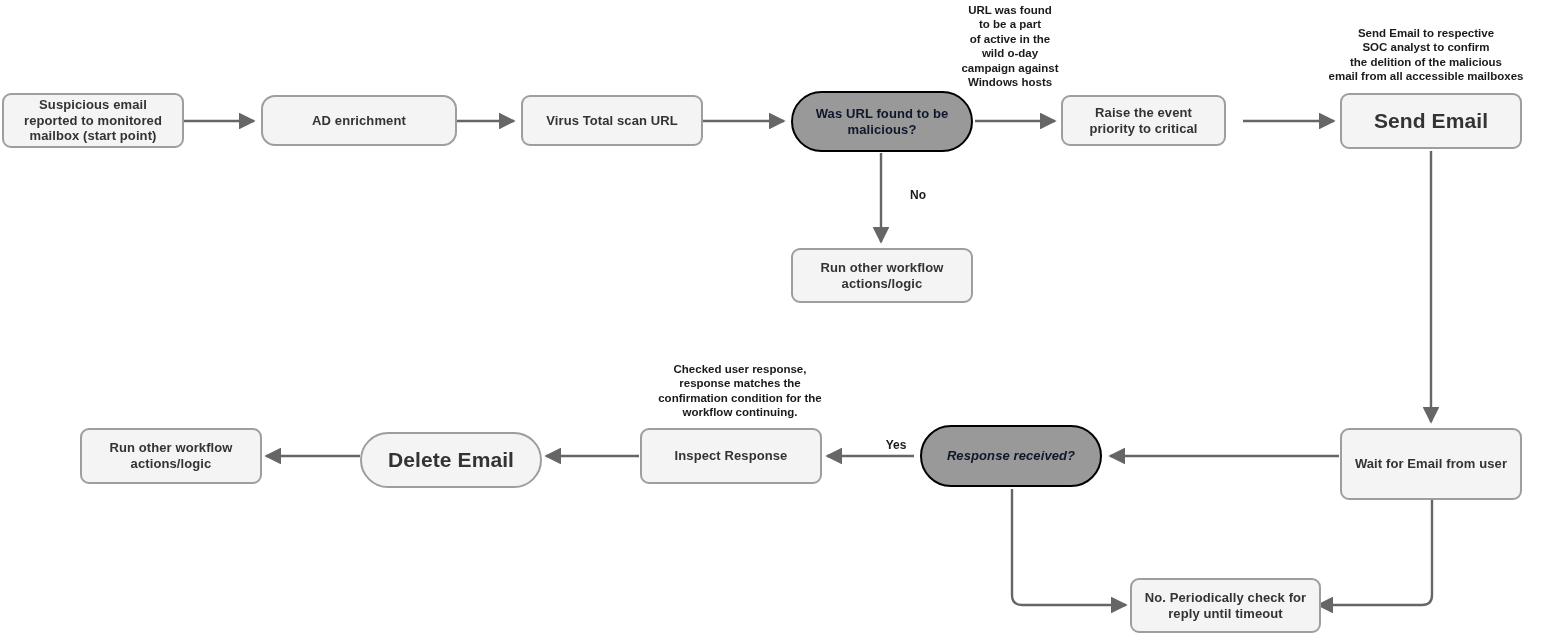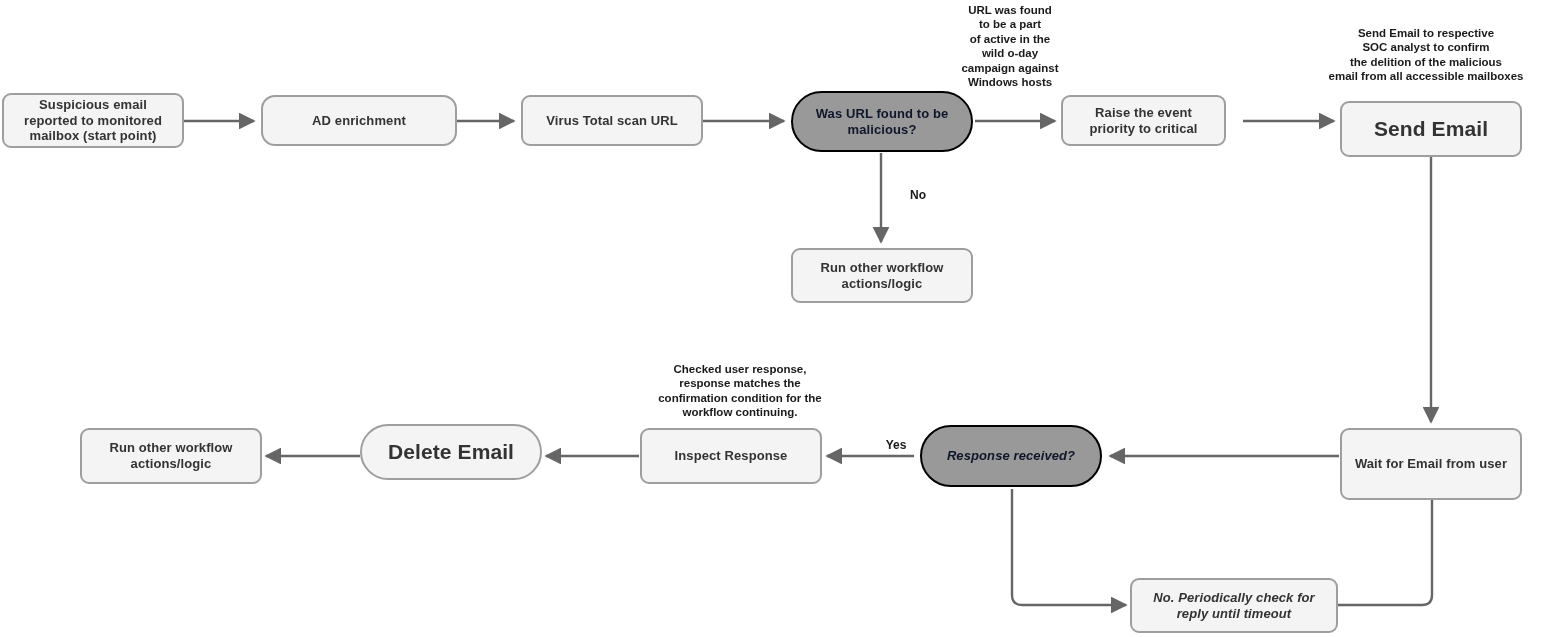--- a/index.html
+++ b/index.html
@@ -49,21 +49,20 @@
   .node.decision {
     background: #999999;
     border: 2px solid #000000;
     border-radius: 999px;
     font-size: 13px;
     color: #0f172a;
   }
   .node.big-label {
     font-size: 21px;
     font-weight: bold;
-    margin-top: 8px;
   }
   .edge-label {
     position: absolute;
     color: #1a1a1a;
     font-size: 12px;
     font-weight: bold;
     text-align: center;
     line-height: 1.25;
     white-space: pre-line;
     pointer-events: none;
@@ -133,29 +132,29 @@
   </div>
 
   <div class="node decision" style="left:920px; top:425px; width:182px; height:62px;font-style:italic;">
     <span>Response received?</span>
   </div>
 
   <div class="node process" style="left:640px; top:428px; width:182px; height:56px;">
     <span>Inspect Response</span>
   </div>
 
-  <div class="node process big-label" style="left:360px; top:416px; width:182px; height:56px;border-radius:28px;">
+  <div class="node process big-label" style="left:360px; top:432px; width:182px; height:56px;border-radius:28px;">
     <span>Delete Email</span>
   </div>
 
   <div class="node process" style="left:80px; top:428px; width:182px; height:56px;">
     <span>Run other workflow actions/logic</span>
   </div>
 
-  <div class="node process" style="left:1130px; top:578px; width:208px; height:55px;font-style:italic;">
+  <div class="node process" style="left:1130px; top:578px; width:191px; height:55px;">
     <span>No. Periodically check for reply until timeout</span>
   </div>
 
   <div class="edge-label small-note" style="left:930px; top:3px; width:160px;">URL was found
 to be a part
 of active in the
 wild o-day
 campaign against
 Windows hosts</div>
 

